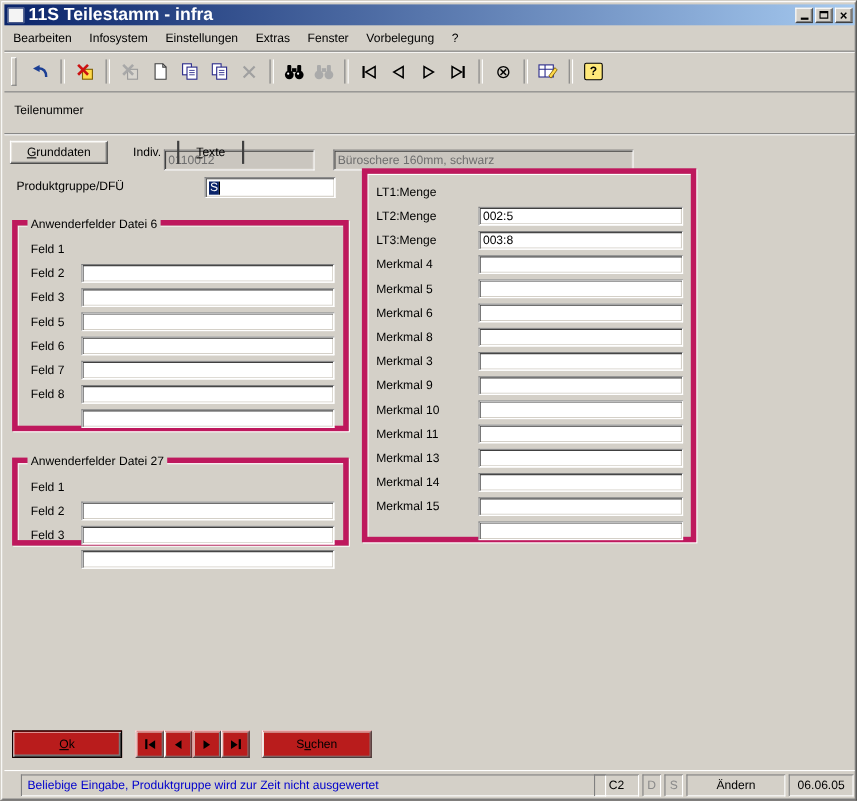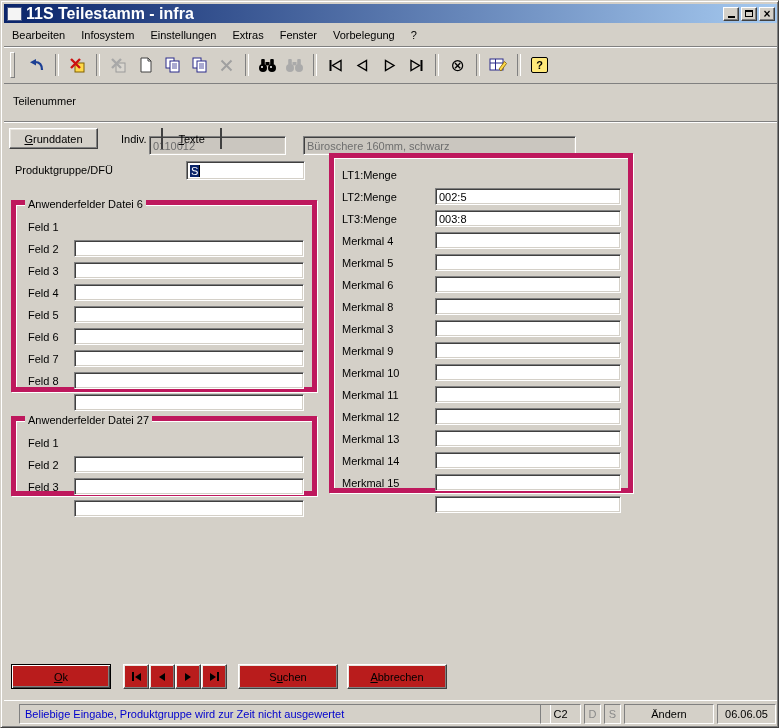--- a/index.html
+++ b/index.html
@@ -291,24 +291,20 @@
         <div class="frow">
           <span class="flabel">Feld 2</span>
           <input class="tin sunken" style="">
         </div>
 
         <div class="frow">
           <span class="flabel">Feld 3</span>
           <input class="tin sunken" style="">
         </div>
 
-        <div class="frow">
-          <span class="flabel">Feld 4</span>
-          <input class="tin sunken" style="">
-        </div>
 
         <div class="frow">
           <span class="flabel">Feld 5</span>
           <input class="tin sunken" style="">
         </div>
 
         <div class="frow">
           <span class="flabel">Feld 6</span>
           <input class="tin sunken" style="">
         </div>
@@ -399,24 +395,20 @@
         <div class="frow">
           <span class="flabel">Merkmal 10</span>
           <input class="tin sunken" style="">
         </div>
 
         <div class="frow">
           <span class="flabel">Merkmal 11</span>
           <input class="tin sunken" style="">
         </div>
 
-        <div class="frow">
-          <span class="flabel">Merkmal 12</span>
-          <input class="tin sunken" style="">
-        </div>
 
         <div class="frow">
           <span class="flabel">Merkmal 13</span>
           <input class="tin sunken" style="">
         </div>
 
         <div class="frow">
           <span class="flabel">Merkmal 14</span>
           <input class="tin sunken" style="">
         </div>
@@ -444,23 +436,20 @@
       <button class="btn navbtn">
           <span class="tri-r"></span>
         </button>
       <button class="btn navbtn">
           <span class="tri-r"></span>
           <span class="vbar"></span>
         </button>
     </span>
     <button class="btn suchen-btn">
       <span><span>S</span><u>u</u><span>chen</span></span>
-    </button>
-    <button class="btn abbrechen-btn">
-      <span><span></span><u>A</u><span>bbrechen</span></span>
     </button>
   </div>
 
   <div class="statusbar">
     <span class="spanel sp-msg">Beliebige Eingabe, Produktgruppe wird zur Zeit nicht ausgewertet</span>
     <span class="spanel sp-c2">C2</span>
     <span class="spanel sp-d">D</span>
     <span class="spanel sp-s">S</span>
     <span class="spanel sp-act">Ändern</span>
     <span class="spanel sp-date">06.06.05</span>

